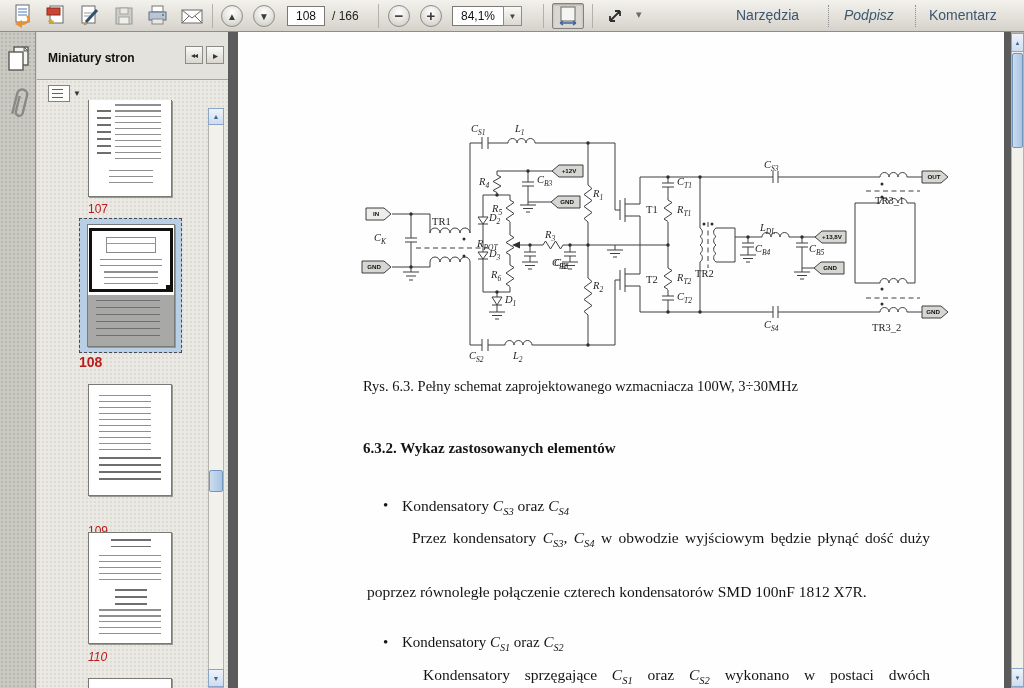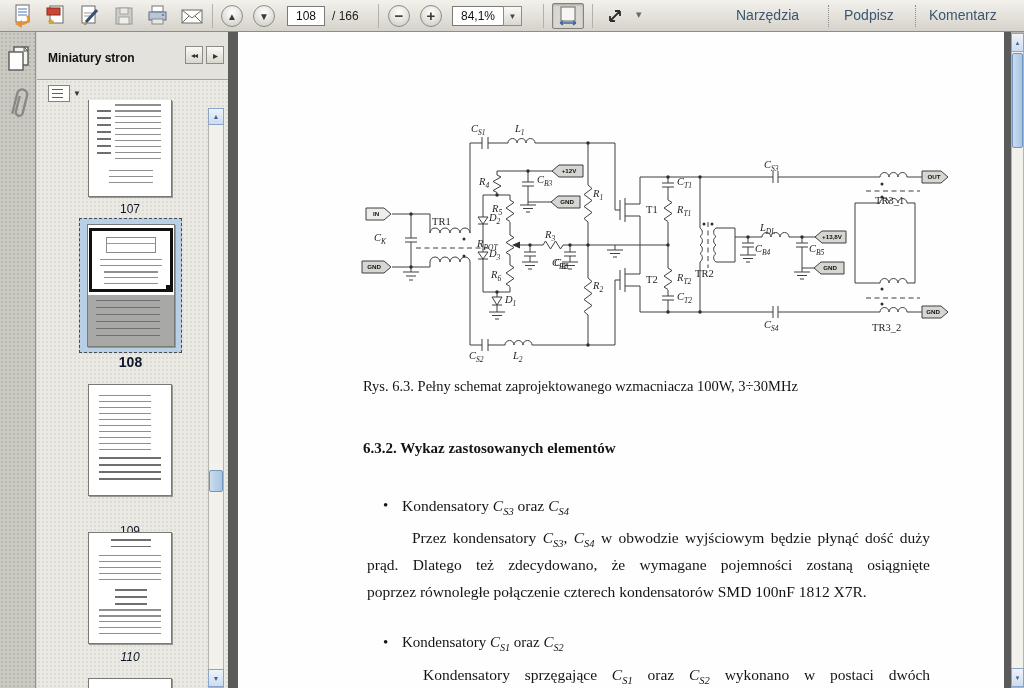--- a/index.html
+++ b/index.html
@@ -30,21 +30,21 @@
     border-right:1px solid #96948c;
     background-image:radial-gradient(#b9b8b0 1px, transparent 1px); background-size:4px 4px; }
   #panel { left:37px; top:32px; width:191px; height:656px; background:#ebe9e3;
     background-image:radial-gradient(#dddbd4 1px, transparent 1px); background-size:4px 4px; }
   #panelhead { left:37px; top:32px; width:191px; height:48px; background:#e4e2dc; border-bottom:1px solid #a5a39b; }
   #panelhead .title { position:absolute; left:11px; top:19px; font-size:12px; font-weight:bold; color:#111; }
   .hbtn { top:14px; width:18px; height:18px; background:linear-gradient(#fafaf7,#d8d6ce);
     border:1px solid #8e8c86; display:flex; align-items:center; justify-content:center;
     font-size:8px; color:#333; letter-spacing:-1px; }
   .thumbpage { background:#fff; border:1px solid #7a7a74; box-shadow:1px 1px 0 #9a9892; }
-  .tlabel { font-size:12px; color:#0f172a; text-align:center; }
+  .tlabel { font-size:12px; color:#b91c1c; text-align:left; }
   .tline { background:repeating-linear-gradient(to bottom, #8f8f8f 0 1.5px, transparent 1.5px 6px); }
   .tline2 { background:repeating-linear-gradient(to bottom, #6f6f6f 0 1.5px, transparent 1.5px 7px); }
   #sel108 { background:#b9cfe6; border:1px dashed #4a4a4a; }
   .sbtrack { background:#f2f1ec; border:1px solid #b5b3ab; }
   .sbbtn { background:linear-gradient(#eef3fa,#cfdcee); border:1px solid #89a6c9; display:flex; align-items:center; justify-content:center; font-size:7px; color:#3f659a; }
   .sbthumb { background:linear-gradient(90deg,#cadcf0,#a9c4e2); border:1px solid #7396bf; border-radius:2px; }
 
   
   #maindark { left:228px; top:32px; width:796px; height:656px; background:#5b5b5b; }
   #page { left:238px; top:32px; width:766px; height:656px; background:#fefefe; }
@@ -156,21 +156,21 @@
       <svg width="18" height="18" viewBox="0 0 18 18">
         <path d="M4 14 L14 4 M14 4 h-5 M14 4 v5 M4 14 h5 M4 14 v-5" stroke="#2e2e2e" stroke-width="1.8" fill="none"></path>
       </svg>
     </div>
     <div class="abs" style="left:636px;top:8px;font-size:11px;color:#6a6a66;">
       <span>▾</span>
     </div>
 
     <div class="abs link" style="left:736px;">Narzędzia</div>
     <div class="abs dotsep" style="left:828px;"></div>
-    <div class="abs link" style="left:844px;">Podpisz</div>
+    <div class="abs link" style="left:844px;font-style:italic;">Podpisz</div>
     <div class="abs dotsep" style="left:915px;"></div>
     <div class="abs link" style="left:929px;">Komentarz</div>
   </div>
 
   <div id="rail" class="abs">
     <div class="abs" style="left:5px;top:12px;width:28px;height:30px;">
       <svg width="28" height="30" viewBox="0 0 28 30">
         <rect x="9" y="3" width="14" height="18" fill="#f4f4f1" stroke="#5a5a56" stroke-width="1.4"></rect>
         <path d="M19 3 l4 4 h-4 z" fill="#cfcfcb" stroke="#5a5a56"></path>
         <rect x="4" y="8" width="14" height="18" fill="#ffffff" stroke="#5a5a56" stroke-width="1.4"></rect>
@@ -407,21 +407,20 @@
       <div class="slabel plain" style="left:514px;top:210px;">TR3_2</div>
     </div>
 
     <div class="abs doc" style="left:125px;top:346px;font-size:14.5px;">Rys. 6.3. Pełny schemat zaprojektowanego wzmacniacza 100W, 3÷30MHz</div>
     <div class="abs doc" style="left:125px;top:408px;font-size:15px;font-weight:bold;">6.3.2. Wykaz zastosowanych elementów</div>
 
     <div class="abs doc" style="left:145px;top:465px;font-size:15px;">•</div>
     <div class="abs doc" style="left:164px;top:465px;font-size:15.5px;">Kondensatory <i>C<sub>S3</sub></i> oraz <i>C<sub>S4</sub></i></div>
 
     <div class="abs doc just" style="left:174px;top:497px;width:518px;font-size:15.5px;">Przez kondensatory <i>C<sub>S3</sub></i>, <i>C<sub>S4</sub></i> w obwodzie wyjściowym będzie płynąć dość duży</div>
-    <div class="abs doc just" style="left:129px;top:524px;width:563px;font-size:15.5px;">prąd. Dlatego też zdecydowano, że wymagane pojemności zostaną osiągnięte</div>
     <div class="abs doc" style="left:129px;top:551px;font-size:15.5px;">poprzez równoległe połączenie czterech kondensatorów SMD 100nF 1812 X7R.</div>
 
     <div class="abs doc" style="left:145px;top:602px;font-size:15px;">•</div>
     <div class="abs doc" style="left:164px;top:602px;font-size:15px;">Kondensatory <i>C<sub>S1</sub></i> oraz <i>C<sub>S2</sub></i></div>
 
     <div class="abs doc just" style="left:185px;top:634px;width:507px;font-size:15.5px;">Kondensatory sprzęgające <i>C<sub>S1</sub></i> oraz <i>C<sub>S2</sub></i> wykonano w postaci dwóch</div>
   </div>
 
   <div class="abs sbtrack" style="left:1011px;top:32px;width:13px;height:656px;"></div>
   <div class="abs sbbtn" style="left:1011px;top:33px;width:13px;height:19px;">

